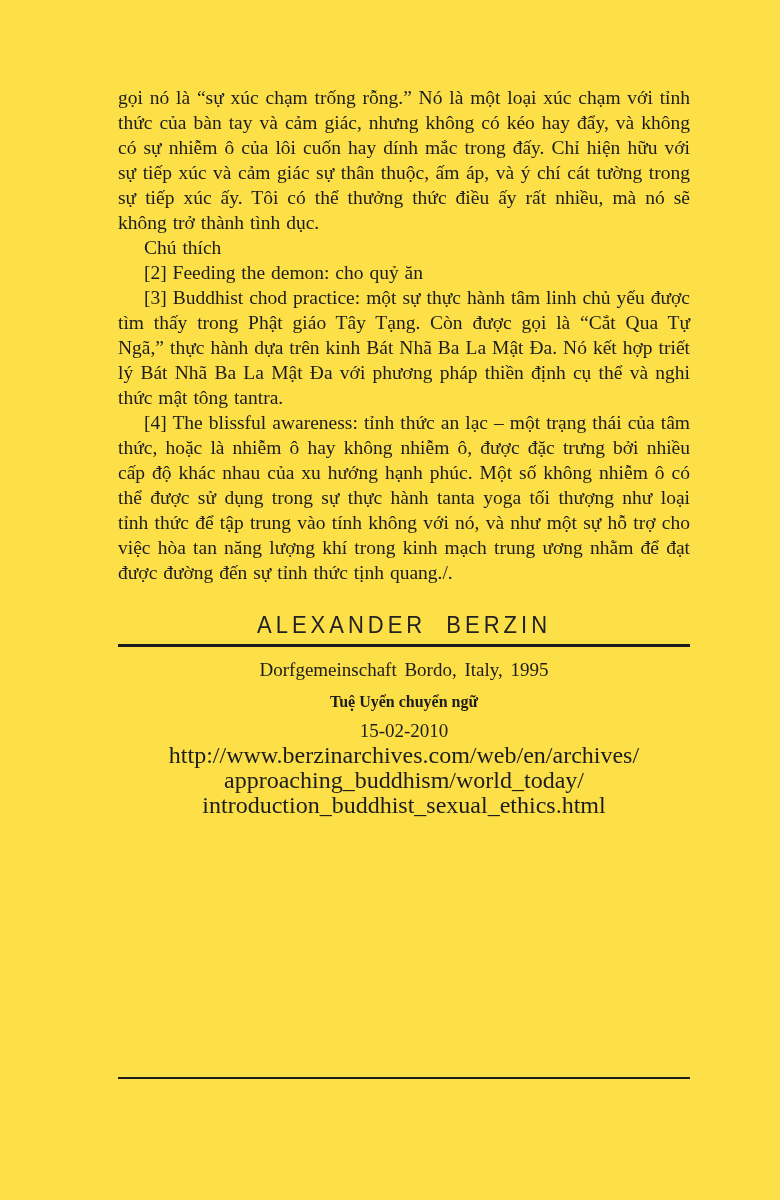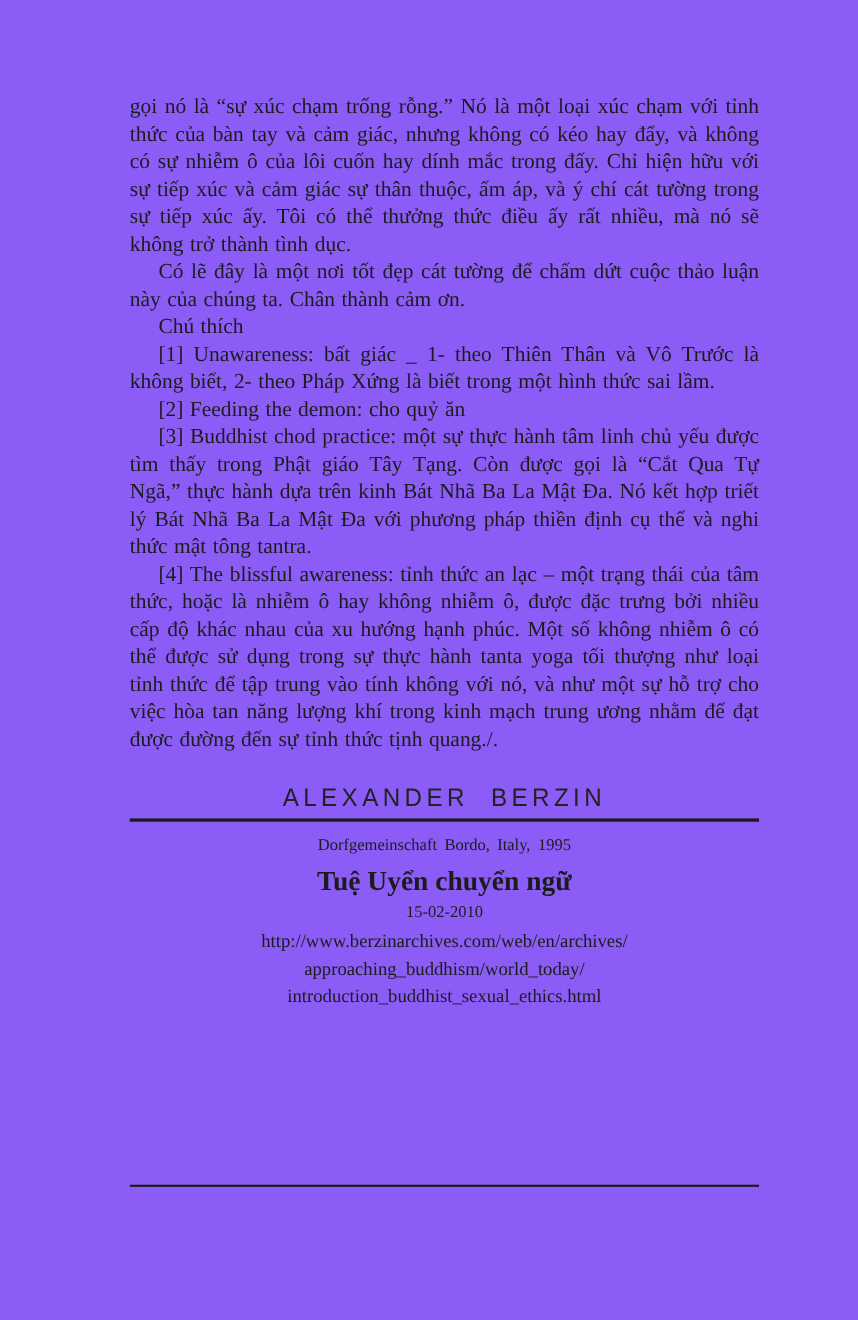--- a/index.html
+++ b/index.html
@@ -4,21 +4,21 @@
 <style>
   html, body {
     margin: 0;
     padding: 0;
     background: #ffffff;
   }
   .page {
     position: relative;
     width: 780px;
     height: 1200px;
-    background: #8b5cf6;
+    background: #fde047;
     color: #1c1c1c;
     font-family: "Liberation Serif", serif;
     overflow: hidden;
     box-sizing: border-box;
     padding: 85px 90px 0 118px;
   }
   .body-text p,
   .notes p {
     margin: 0;
     font-size: 19.5px;
@@ -46,32 +46,32 @@
     transform: scaleY(1.05);
     transform-origin: right bottom;
     color: #222;
   }
   .author-rule {
     border: none;
     border-top: 3px solid #1c1c1c;
     margin: 5px 0 10px 0;
   }
   .credit-line {
-    font-size: 15px;
+    font-size: 19px;
     line-height: 25px;
     word-spacing: 3px;
   }
   .translator {
-    font-size: 25px;
+    font-size: 16px;
     line-height: 33px;
     font-weight: 700;
     margin-top: 3px;
   }
   .url-line {
-    font-size: 17px;
+    font-size: 24px;
     line-height: 25px;
   }
   .page-footer {
     position: absolute;
     left: 118px;
     right: 90px;
     top: 1077px;
   }
   .footer-rule {
     border: none;
@@ -89,26 +89,24 @@
   .footer-text .sep   { font-size: 16px; position: relative; top: -2px; }
   .footer-text .pageno { font-weight: 700; }
 </style>
 </head>
 <body>
 
 <div class="page">
 
   <div class="body-text">
     <p class="no-indent">gọi nó là “sự xúc chạm trống rỗng.”  Nó là một loại xúc chạm với tỉnh thức của bàn tay và cảm giác, nhưng không có kéo hay đẩy, và không có sự nhiễm ô của lôi cuốn hay dính mắc trong đấy.  Chỉ hiện hữu với sự tiếp xúc và cảm giác sự thân thuộc, ấm áp, và ý chí cát tường trong sự tiếp xúc ấy.  Tôi có thể thưởng thức điều ấy rất nhiều, mà nó sẽ không trở thành tình dục.</p>
-    <p>Có lẽ đây là một nơi tốt đẹp cát tường để chấm dứt cuộc thảo luận này của chúng ta.  Chân thành cảm ơn.</p>
   </div>
 
   <div class="notes">
     <p>Chú thích</p>
-    <p>[1] Unawareness: bất giác _ 1- theo Thiên Thân và Vô Trước là không biết, 2- theo Pháp Xứng là biết trong một hình thức sai lầm.</p>
     <p>[2] Feeding the demon: cho quỷ ăn</p>
     <p>[3] Buddhist chod practice:  một sự thực hành tâm linh chủ yếu được tìm thấy trong Phật giáo Tây Tạng.  Còn được gọi là “Cắt Qua Tự Ngã,” thực hành dựa trên kinh Bát Nhã Ba La Mật Đa.  Nó kết hợp triết lý Bát Nhã Ba La Mật Đa với phương pháp thiền định cụ thể và nghi thức mật tông tantra.</p>
     <p>[4] The blissful awareness:  tỉnh thức an lạc – một trạng thái của tâm thức, hoặc là nhiễm ô hay không nhiễm ô, được đặc trưng bởi nhiều cấp độ khác nhau của xu hướng hạnh phúc.  Một số không nhiễm ô có thể được sử dụng trong sự thực hành tanta yoga tối thượng như loại tỉnh thức để tập trung vào tính không với nó, và như một sự hỗ trợ cho việc hòa tan năng lượng khí trong kinh mạch trung ương nhằm để đạt được đường đến sự tỉnh thức tịnh quang./.</p>
   </div>
 
   <div class="author-block">
     <div class="author-name">ALEXANDER BERZIN</div>
     <hr class="author-rule">
     <div class="credit-line">Dorfgemeinschaft Bordo, Italy, 1995</div>
     <div class="translator">Tuệ Uyển chuyển ngữ</div>

